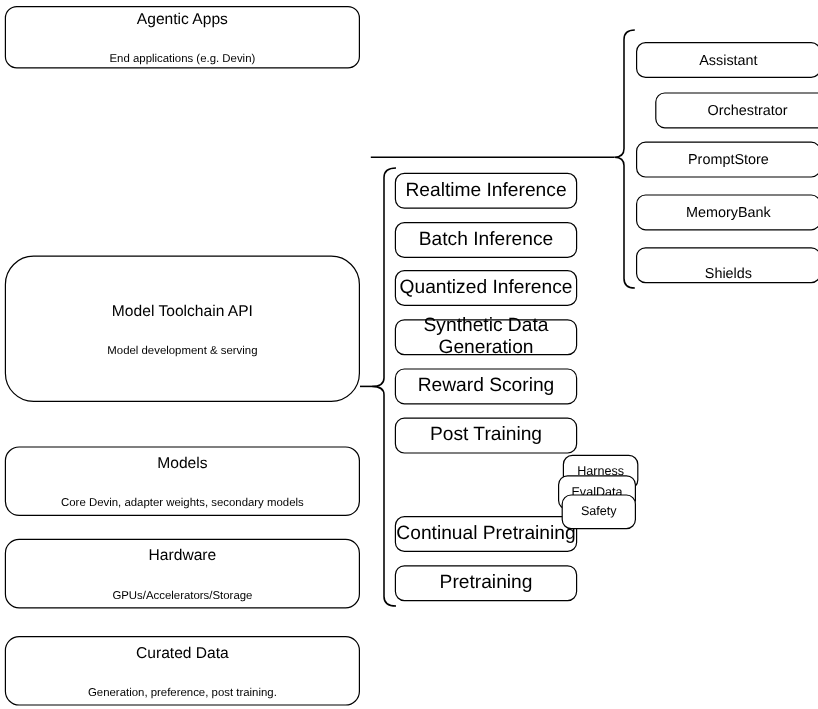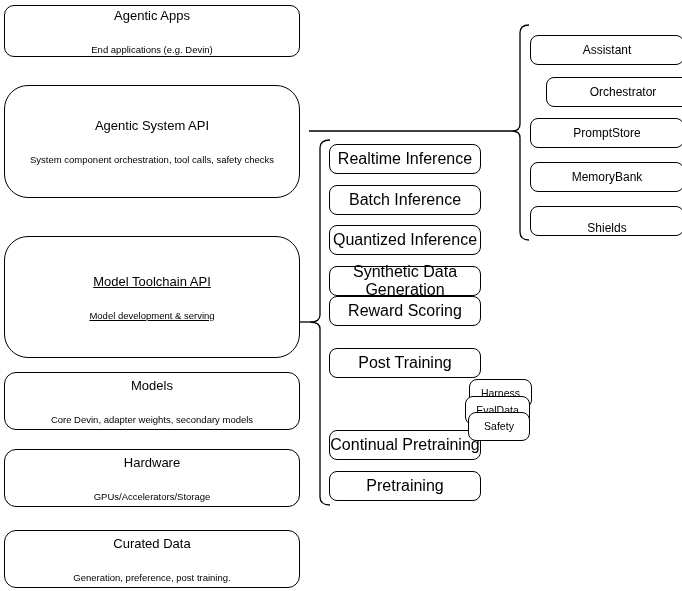--- a/index.html
+++ b/index.html
@@ -90,26 +90,22 @@
     <path d="M529 25 Q520 25 520 33 L520 124 Q520 131 512 131 Q520 131 520 138 L520 232 Q520 240 529 240"></path>
     <path d="M300 322 L310 322"></path>
     <path d="M330 140 Q320 140 320 148 L320 315 Q320 322 310 322 Q320 322 320 329 L320 497 Q320 505 330 505"></path>
   </svg>
 
   <div class="lbox" style="top:5px; height:52px; border-radius:10px;">
     <div class="ltitle">Agentic Apps</div>
     <div class="lsub">End applications (e.g. Devin)</div>
   </div>
 
-  <div class="lbox" style="top:85px; height:113px; border-radius:24px;">
-    <div class="ltitle">Agentic System API</div>
-    <div class="lsub">System component orchestration, tool calls, safety checks</div>
-  </div>
 
-  <div class="lbox" style="top:236px; height:122px; border-radius:24px;text-decoration:underline;">
+  <div class="lbox" style="top:213px; height:122px; border-radius:24px;">
     <div class="ltitle">Model Toolchain API</div>
     <div class="lsub">Model development &amp; serving</div>
   </div>
 
   <div class="lbox" style="top:372px; height:58px; border-radius:12px;">
     <div class="ltitle">Models</div>
     <div class="lsub">Core Devin, adapter weights, secondary models</div>
   </div>
 
   <div class="lbox" style="top:449px; height:58px; border-radius:12px;">
@@ -127,21 +123,21 @@
   </div>
   <div class="mbox" style="top:185px;">
     <span>Batch Inference</span>
   </div>
   <div class="mbox" style="top:225px;">
     <span>Quantized Inference</span>
   </div>
   <div class="mbox" style="top:266px;">
     <span>Synthetic Data Generation</span>
   </div>
-  <div class="mbox" style="top:296px;">
+  <div class="mbox" style="top:307px;">
     <span>Reward Scoring</span>
   </div>
   <div class="mbox" style="top:348px;">
     <span>Post Training</span>
   </div>
   <div class="mbox" style="top:430px;">
     <span>Continual Pretraining</span>
   </div>
   <div class="mbox" style="top:471px;">
     <span>Pretraining</span>

